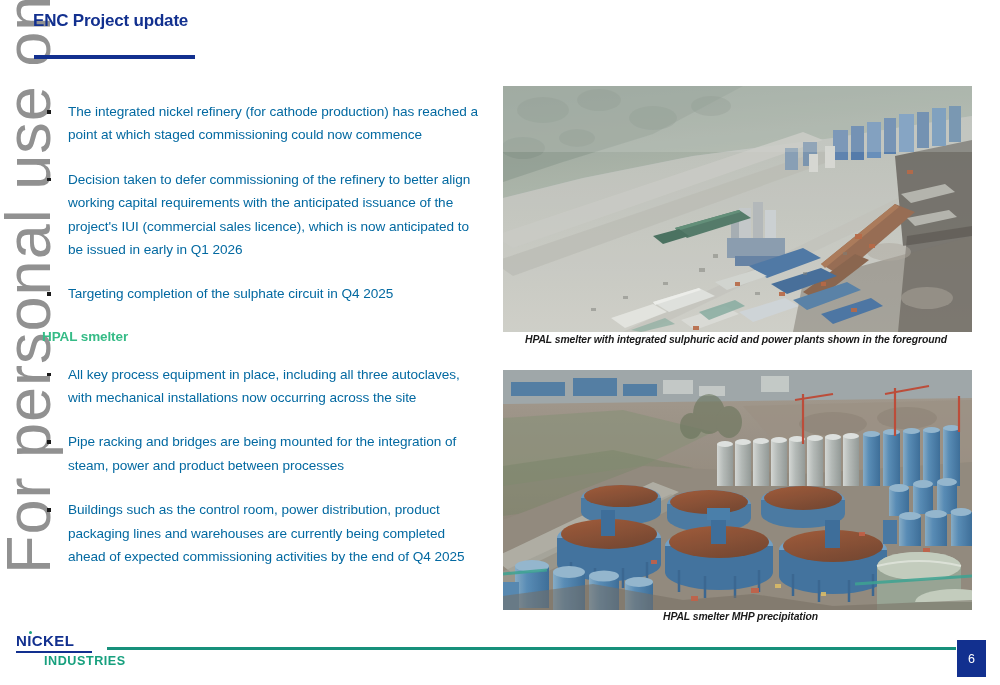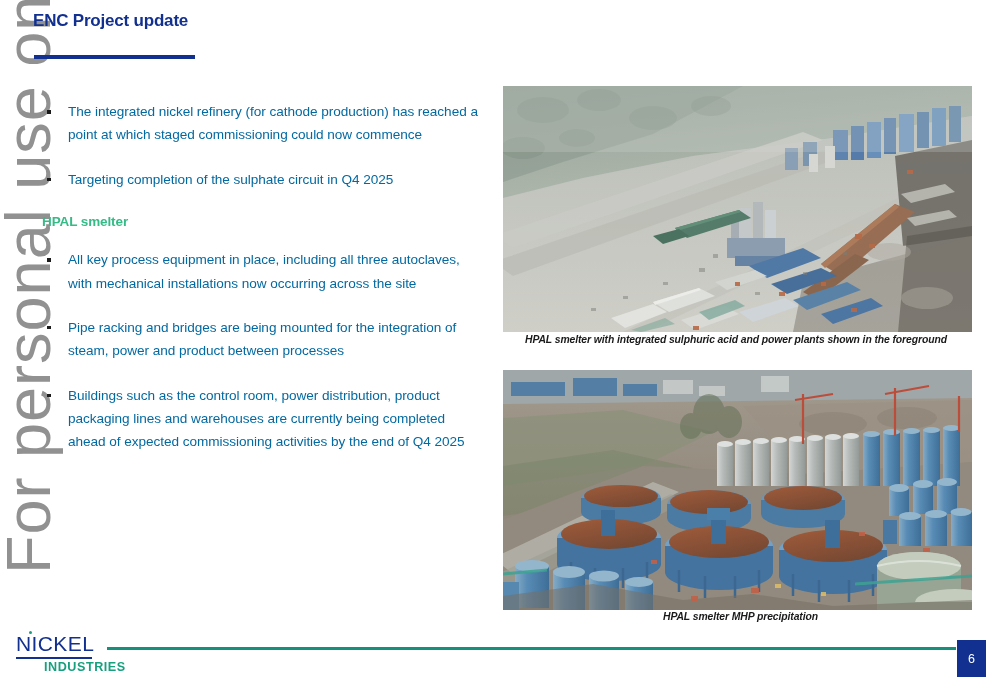--- a/index.html
+++ b/index.html
@@ -128,22 +128,22 @@
 
   
   .logo {
     position: absolute;
     left: 16px;
     top: 633px;
     z-index: 3;
   }
   .logo-main {
     position: relative;
-    font-size: 21px;
-    font-weight: normal;
+    font-size: 15px;
+    font-weight: bold;
     color: #12308F;
     letter-spacing: 0.4px;
     line-height: 1;
   }
   .logo-dot {
     position: absolute;
     left: 12.5px;
     top: -2.5px;
     width: 3.6px;
     height: 3.6px;
@@ -195,20 +195,21 @@
 
   <div class="watermark">For personal use only</div>
 
   <div class="title">ENC Project update</div>
   <div class="title-rule"></div>
 
   <div class="text-col">
 
     <ul class="bullets">
       <li>The integrated nickel refinery (for cathode production) has reached a point at which staged commissioning could now commence</li>
+      <li>Decision taken to defer commissioning of the refinery to better align working capital requirements with the anticipated issuance of the project's IUI (commercial sales licence), which is now anticipated to be issued in early in Q1 2026</li>
       <li>Targeting completion of the sulphate circuit in Q4 2025</li>
     </ul>
 
     <div class="sec-head second">HPAL smelter</div>
     <ul class="bullets">
       <li>All key process equipment in place, including all three autoclaves, with mechanical installations now occurring across the site</li>
       <li>Pipe racking and bridges are being mounted for the integration of steam, power and product between processes</li>
       <li>Buildings such as the control room, power distribution, product packaging lines and warehouses are currently being completed ahead of expected commissioning activities by the end of Q4 2025</li>
     </ul>
   </div>

